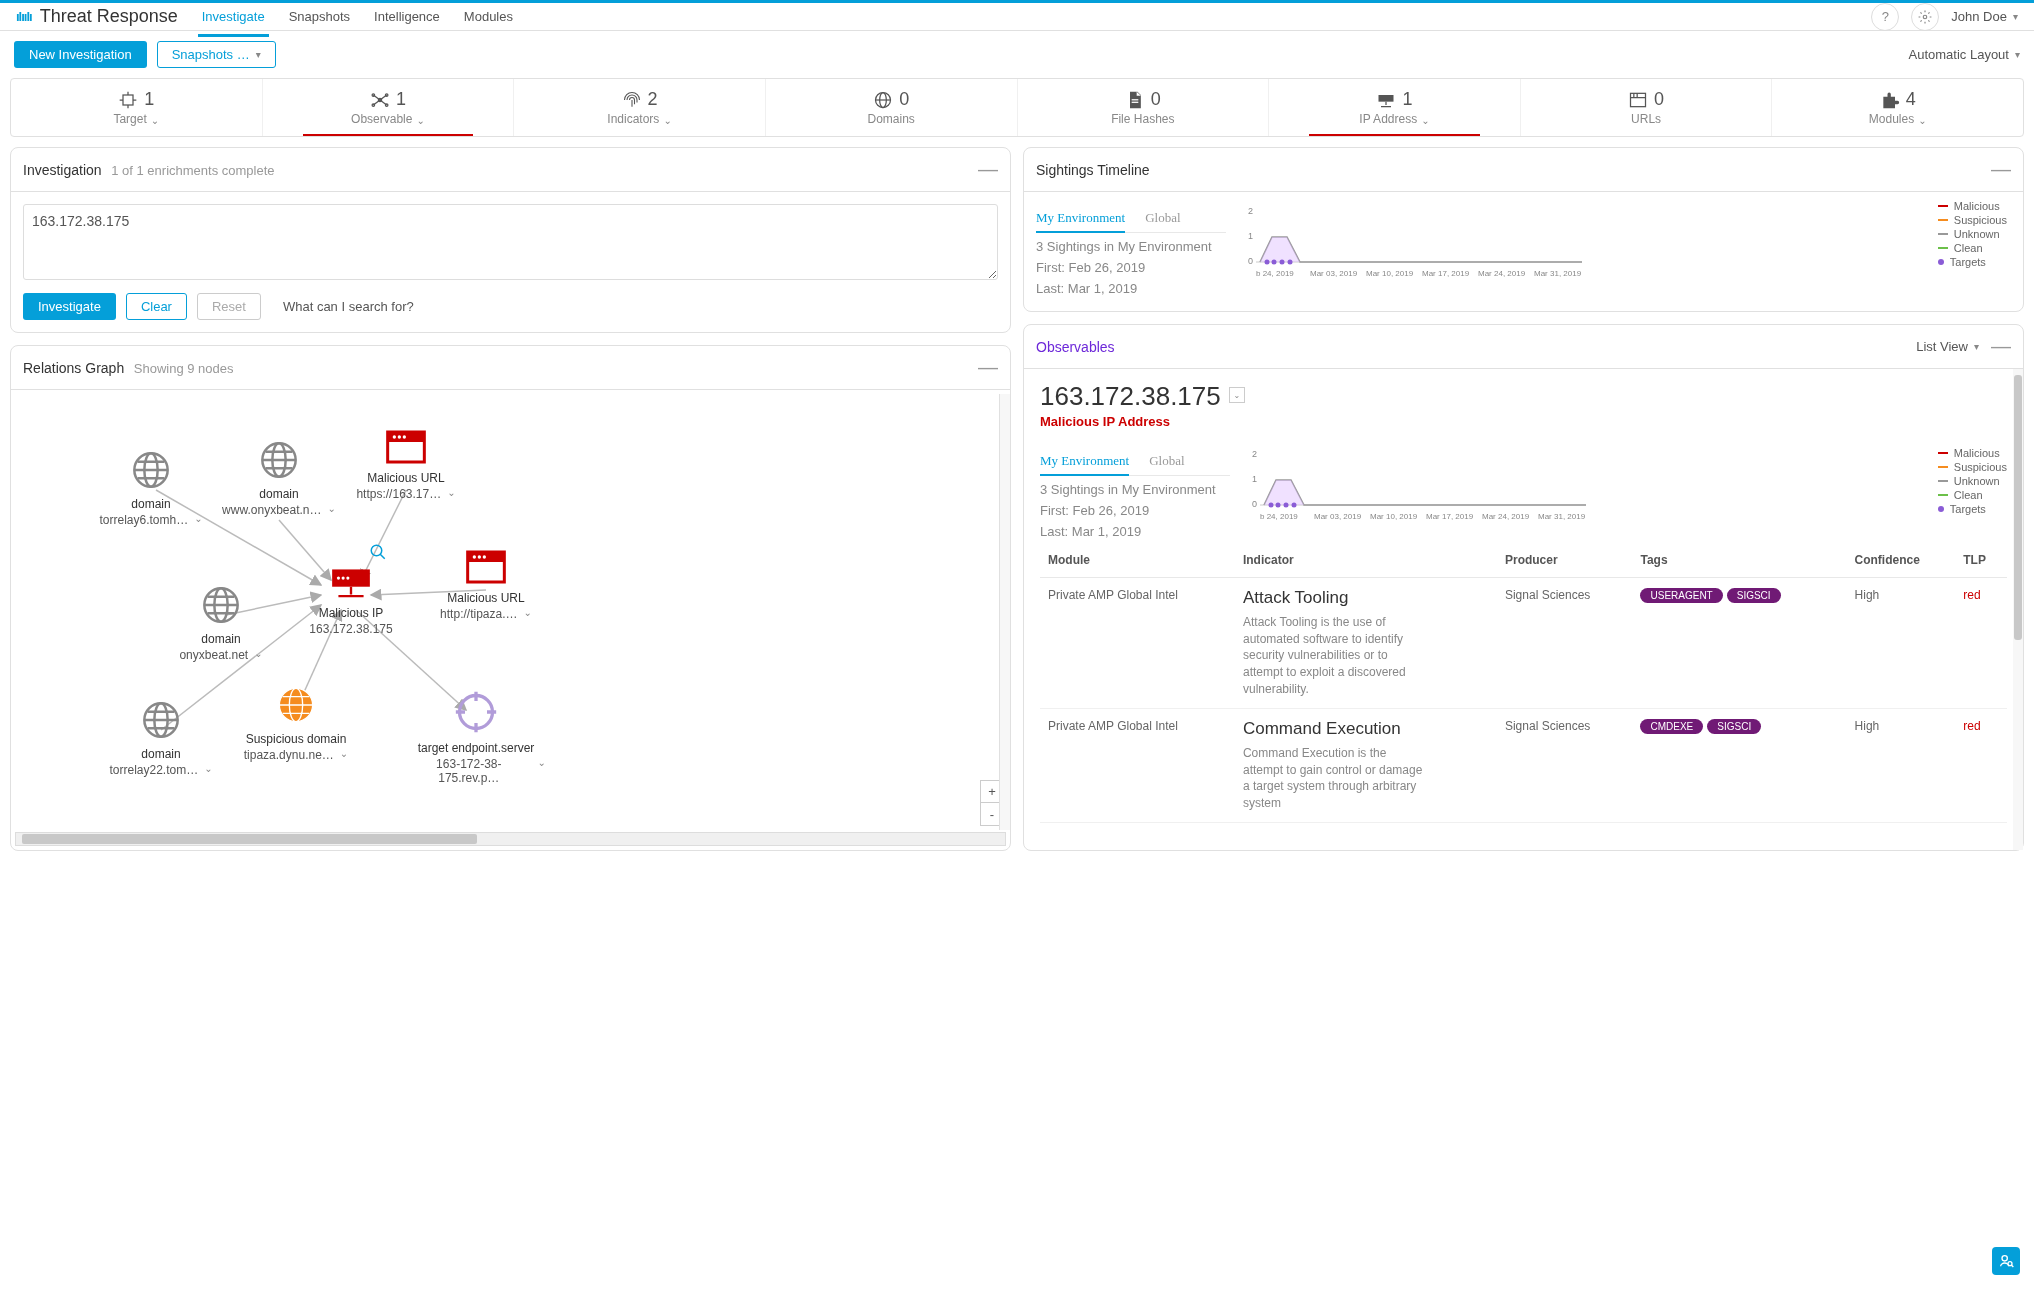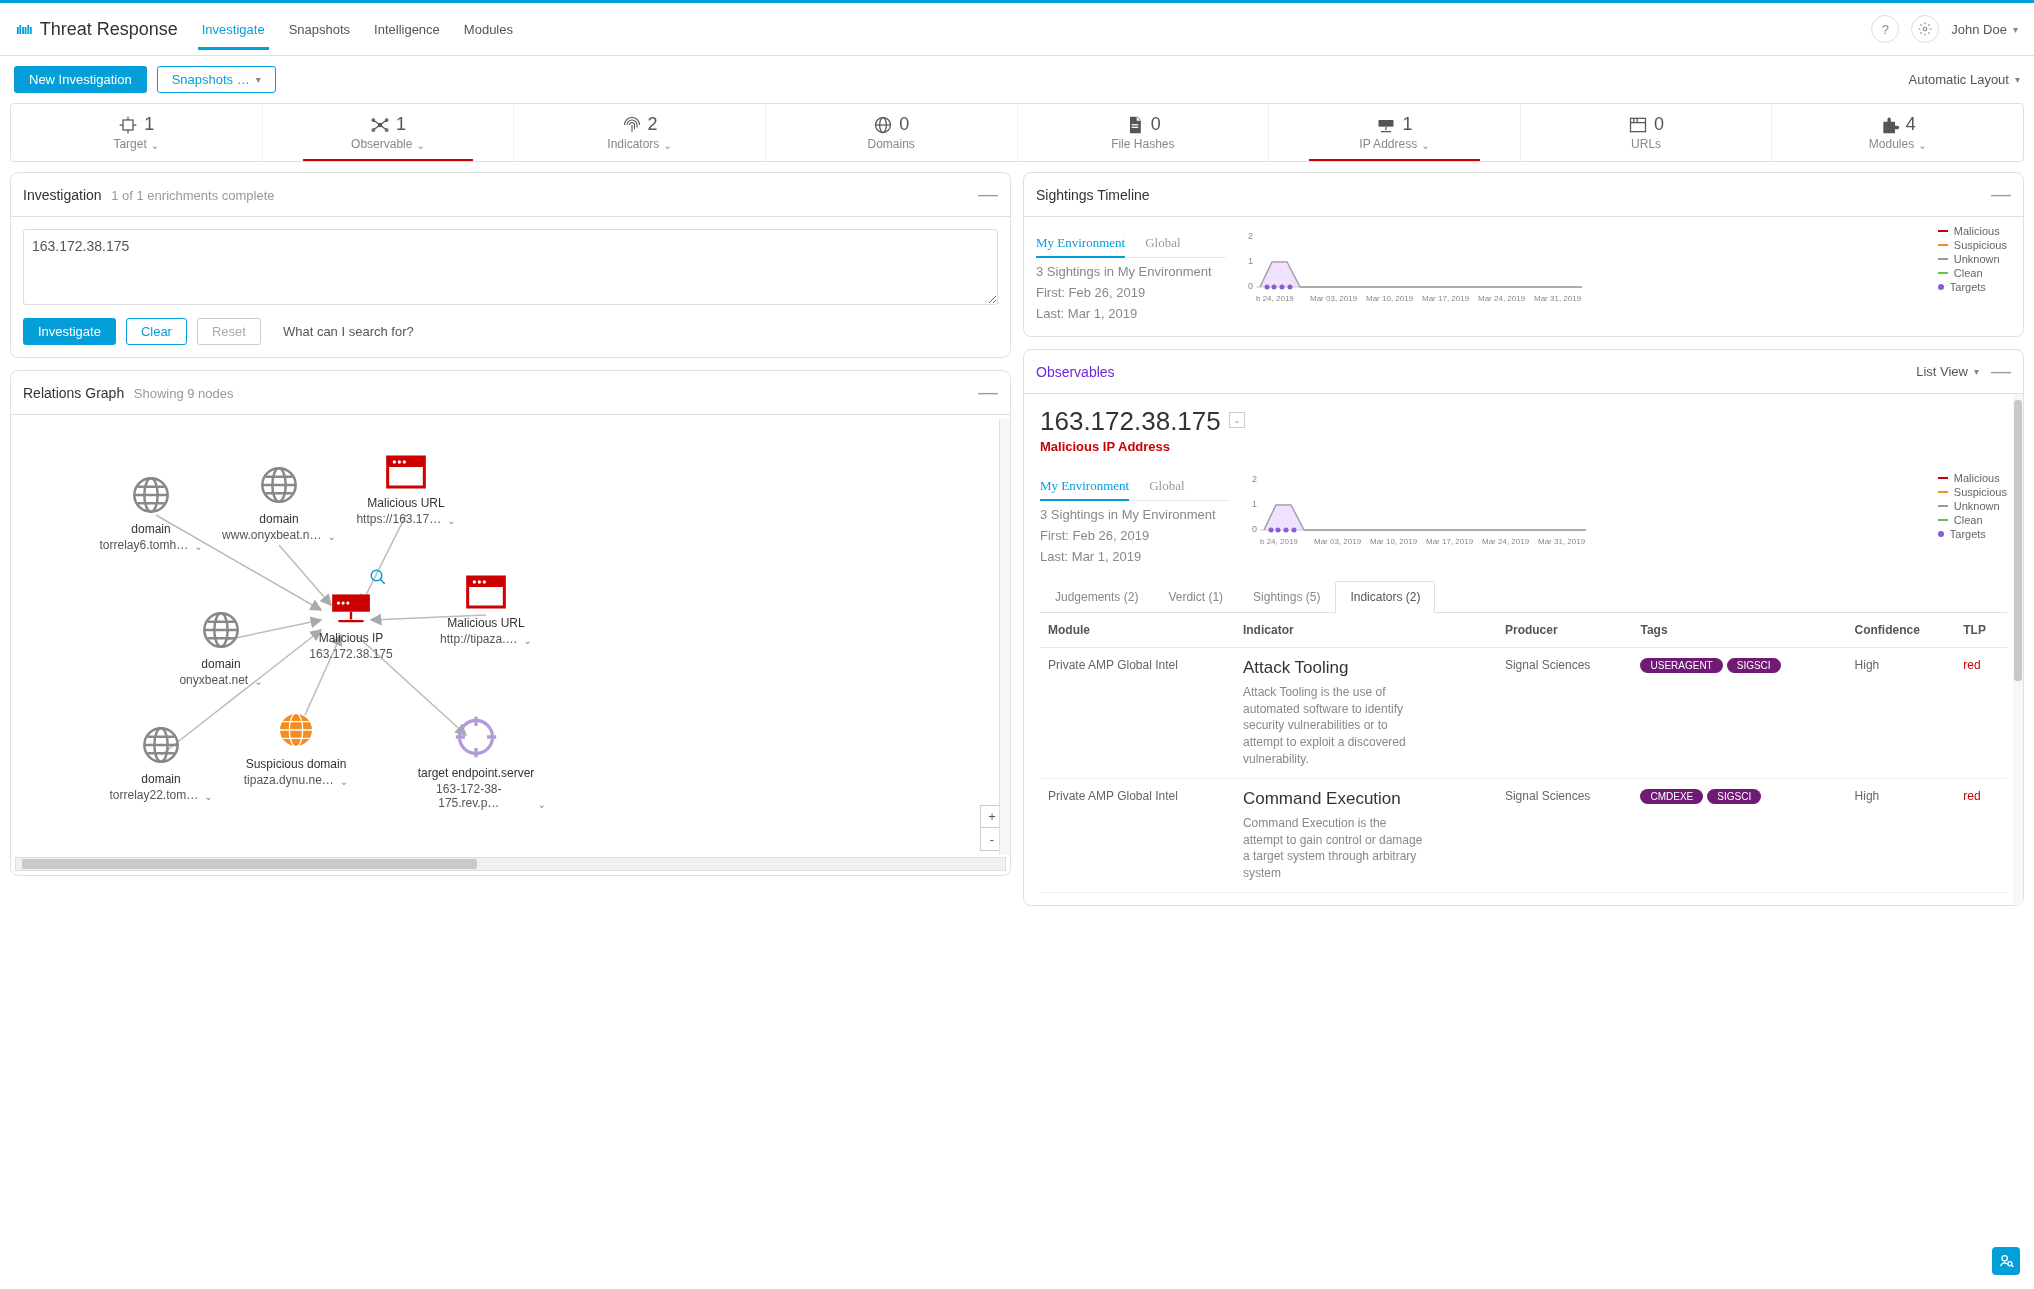--- a/index.html
+++ b/index.html
@@ -1,17 +1,17 @@
 <!DOCTYPE html>
 <html><head>
 <meta charset="utf-8">
 <style>
 * { box-sizing: border-box; margin: 0; padding: 0; }
 body { font-family: -apple-system, BlinkMacSystemFont, "Segoe UI", Arial, sans-serif; font-size: 13px; color: #555; background: #fff; border-top: 3px solid #049fd9; }
-.header { display: flex; align-items: center; padding: 0 16px; height: 53px; border-bottom: 1px solid #e0e0e0; }
+.header { display: flex; align-items: center; padding: 0 16px; height: 28px; border-bottom: 1px solid #e0e0e0; }
 .logo { display: flex; align-items: center; gap: 8px; margin-right: 24px; }
 .logo-bars { display: flex; gap: 2px; align-items: flex-end; color: #049fd9; font-weight: bold; letter-spacing: -1px; }
 .logo-text { font-size: 18px; color: #333; font-weight: 300; }
 .nav { display: flex; gap: 24px; flex: 1; }
 .nav-item { color: #555; cursor: pointer; padding: 12px 0; position: relative; }
 .nav-item.active { color: #049fd9; }
 .nav-item.active::after { content: ""; position: absolute; bottom: -1px; left: -4px; right: -4px; height: 3px; background: #049fd9; }
 .header-right { display: flex; align-items: center; gap: 12px; }
 .icon-btn { width: 28px; height: 28px; border: 1px solid #ddd; border-radius: 50%; display: flex; align-items: center; justify-content: center; cursor: pointer; color: #888; font-size: 13px; }
 .user { display: flex; align-items: center; gap: 4px; cursor: pointer; color: #555; }
@@ -44,21 +44,21 @@
 .textarea { width: 100%; height: 76px; border: 1px solid #ddd; border-radius: 3px; padding: 8px; font-size: 14px; color: #555; resize: vertical; font-family: inherit; }
 .inv-actions { display: flex; align-items: center; gap: 10px; margin-top: 10px; }
 .inv-actions .link { color: #555; margin-left: 12px; }
 
 .graph-wrap { position: relative; height: 460px; overflow: hidden; }
 .node { position: absolute; text-align: center; width: 140px; transform: translateX(-50%); }
 .node-ico { margin: 0 auto 4px; }
 .globe-gray { color: #888; }
 .globe-orange { color: #f58c1f; }
 .node-label { font-size: 12px; color: #333; line-height: 1.3; }
-.node-sub { font-size: 12px; color: #555; display: flex; justify-content: center; align-items: flex-end; gap: 4px; }
+.node-sub { font-size: 12px; color: #555; display: flex; justify-content: center; align-items: flex-start; gap: 4px; }
 .zoom-ctrl { position: absolute; right: 6px; bottom: 24px; display: flex; flex-direction: column; border: 1px solid #ccc; background: #fff; }
 .zoom-ctrl div { width: 22px; height: 22px; display: flex; align-items: center; justify-content: center; cursor: pointer; border-bottom: 1px solid #ccc; }
 .zoom-ctrl div:last-child { border-bottom: none; }
 .hscroll { position: absolute; left: 4px; right: 4px; bottom: 4px; height: 14px; background: #f0f0f0; border: 1px solid #ddd; }
 .hscroll-thumb { position: absolute; left: 6px; width: 46%; top: 1px; bottom: 1px; background: #c8c8c8; border-radius: 2px; }
 .vscroll { position: absolute; top: 4px; bottom: 20px; right: -1px; width: 12px; background: #f7f7f7; border-left: 1px solid #e0e0e0; }
 
 .tabs { display: flex; gap: 20px; border-bottom: 1px solid #e8e8e8; margin-bottom: 4px; font-family: Liberation Serif, serif; }
 .tab { padding: 6px 0; font-size: 13px; color: #999; cursor: pointer; position: relative; }
 .tab.active { color: #049fd9; }
@@ -560,26 +560,20 @@
                 <span class="leg-swatch" style="background:#6cc04a"></span>
                 <span>Clean</span>
               </div>
             <div class="legend-item">
                 <span class="leg-dot" style="background:#8a5cd6"></span>
                 <span>Targets</span>
               </div>
           </div>
         </div>
 
-        <div class="subtabs">
-          <div class="subtab">Judgements (2)</div>
-          <div class="subtab">Verdict (1)</div>
-          <div class="subtab">Sightings (5)</div>
-          <div class="subtab active">Indicators (2)</div>
-        </div>
 
         <table>
           <thead>
             <tr>
               <th>Module</th>
               <th>Indicator</th>
               <th>Producer</th>
               <th>Tags</th>
               <th>Confidence</th>
               <th>TLP</th>

